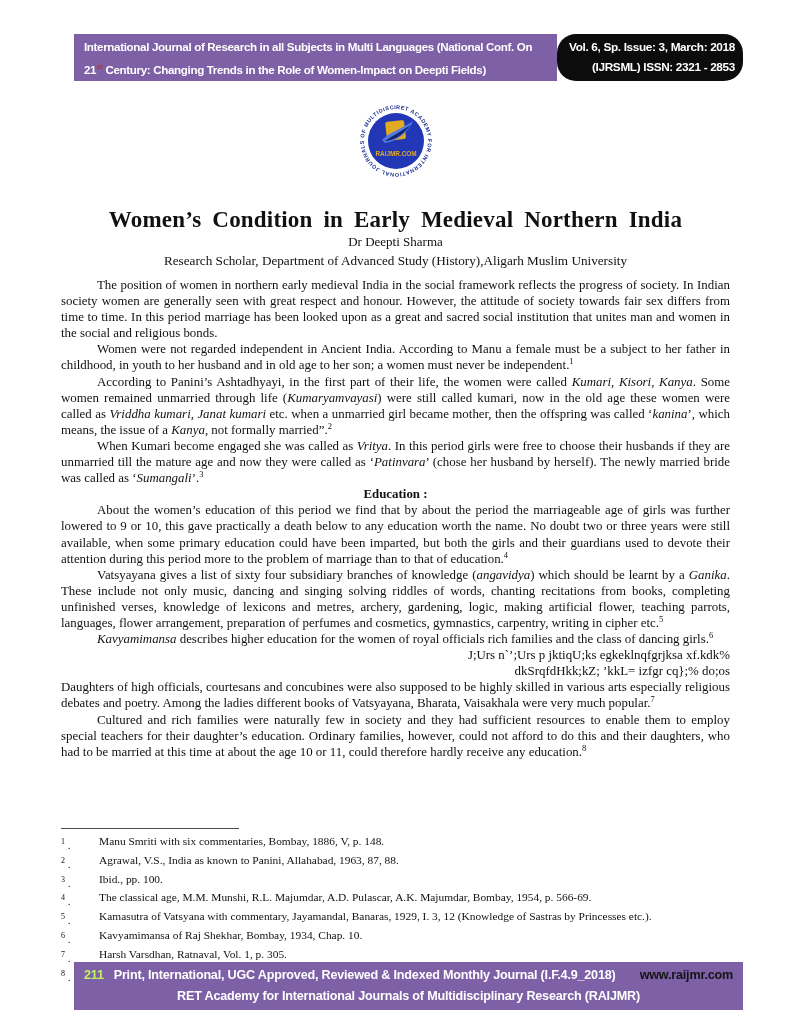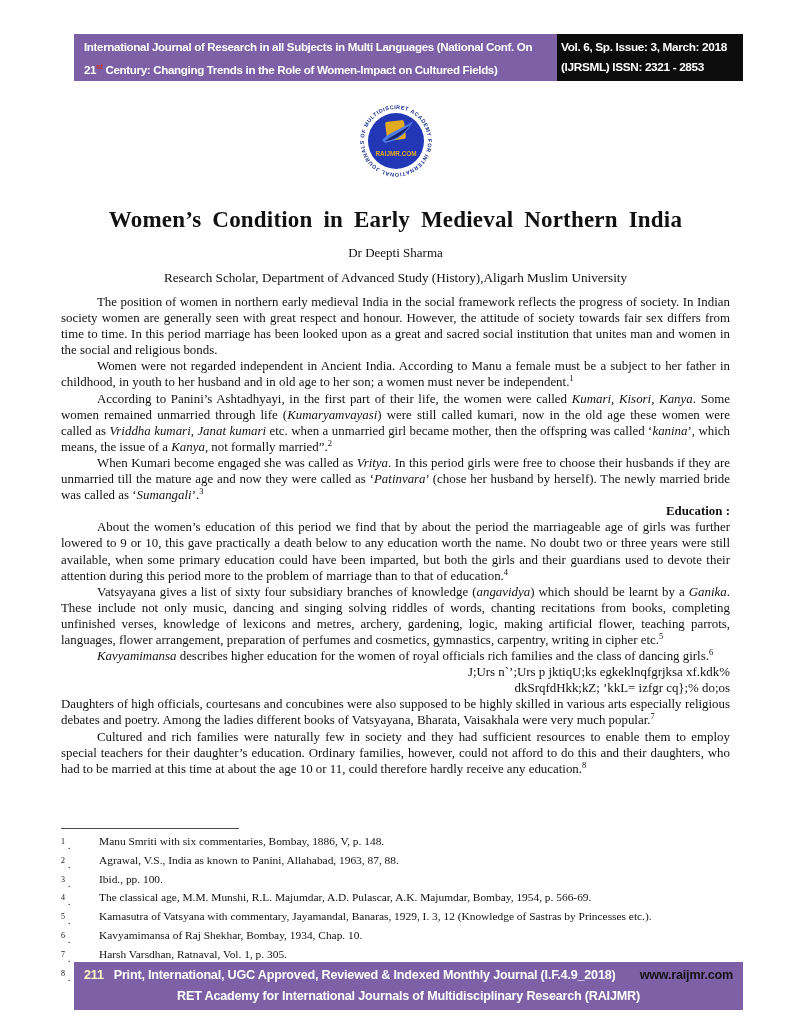--- a/index.html
+++ b/index.html
@@ -15,69 +15,69 @@
     display:flex; font-family:"Liberation Sans", sans-serif; font-weight:bold;
   }
   .header-left {
     width:483px; background:var(--accent-purple,#7D60A5); color:#fff;
     padding:3px 6px 3px 10px; font-size:11.6px; letter-spacing:-0.35px;
     line-height:20px; white-space:nowrap; overflow:hidden;
   }
   .header-right {
     width:186px; background:var(--bar-black,#0c0c0c); color:#fff;
     padding:3px 8px 3px 4px; font-size:11.8px; letter-spacing:-0.35px;
-    line-height:20px; text-align:left; white-space:nowrap;
+    line-height:20px; text-align:right; white-space:nowrap;border-radius:19px;
   }
   .hdr-sup { color:var(--sup-red,#C03A2B); font-size:8px; vertical-align:super; }
   
   .logo-wrap { position:absolute; left:355px; top:100px; width:82px; height:82px; }
   
   .title-block { padding-top:178px; text-align:center; }
   .paper-title { font-size:23px; font-weight:bold; word-spacing:5px; letter-spacing:0.2px;margin-top:29px; }
-  .paper-author { font-size:13px; margin-top:12px; }
-  .paper-affiliation { font-size:13.2px; margin-top:9px; }
+  .paper-author { font-size:13px; margin-top:1px; }
+  .paper-affiliation { font-size:13.2px; margin-top:3px; }
   
   .content {
     margin:8px 61px 0 61px; width:669px;
     font-size:12.9px; line-height:16.1px; text-align:justify;
   }
   .para { margin:0; }
   .para.ind { text-indent:36px; }
-  .para.heading { font-weight:bold; text-align:right; }
+  .para.heading { font-weight:bold; text-align:center; }
   .para.verse { text-align:right; margin-left:36px; }
   .it { font-style:italic; }
   sup.ref { font-size:8.5px; vertical-align:super; line-height:0; }
   
   .footnote-block { position:absolute; left:61px; top:828px; width:669px; }
   .fn-sep { width:178px; border-top:1.4px solid #4a4a4a; margin-bottom:5px; }
   .fn-row { display:flex; font-size:11.4px; line-height:15px; }
   .fn-num { flex:0 0 38px; white-space:pre; }
   .fn-num sup { font-size:8px; vertical-align:super; }
   .fn-text { flex:1; }
   
   .footer-bar {
     position:absolute; left:74px; top:962px; width:669px; height:48px;
     background:var(--accent-purple,#7D60A5); color:#fff;
     font-family:"Liberation Sans", sans-serif; font-weight:bold;
     font-size:12.6px; letter-spacing:-0.2px; padding:3px 10px;
   }
   .footer-line1 { display:flex; gap:10px; line-height:21px; white-space:nowrap; }
-  .footer-pageno { color:#fef9c3; }
+  .footer-pageno { color:#bef264; }
   .footer-site { color:#141414; margin-left:auto; cursor:pointer; }
   .footer-line2 { text-align:center; line-height:21px; }
 </style>
 </head>
 <body>
 
 <div class="page">
 
   <div class="header-bar">
     <div class="header-left">
       <div>International Journal of Research in all Subjects in Multi Languages (National Conf. On</div>
-      <div><span>21</span><span class="hdr-sup">st</span><span> Century: Changing Trends in the Role of Women-Impact on Cultured Fields)</span></div>
+      <div><span>21</span><span class="hdr-sup">st</span><span> Century: Changing Trends in the Role of Women-Impact on Deepti Fields)</span></div>
     </div>
     <div class="header-right">
       <div>Vol. 6, Sp. Issue: 3, March: 2018</div>
       <div>(IJRSML)  ISSN: 2321 - 2853</div>
     </div>
   </div>
 
   <div class="logo-wrap">
     <svg width="82" height="82" viewBox="0 0 82 82">
       <defs>

